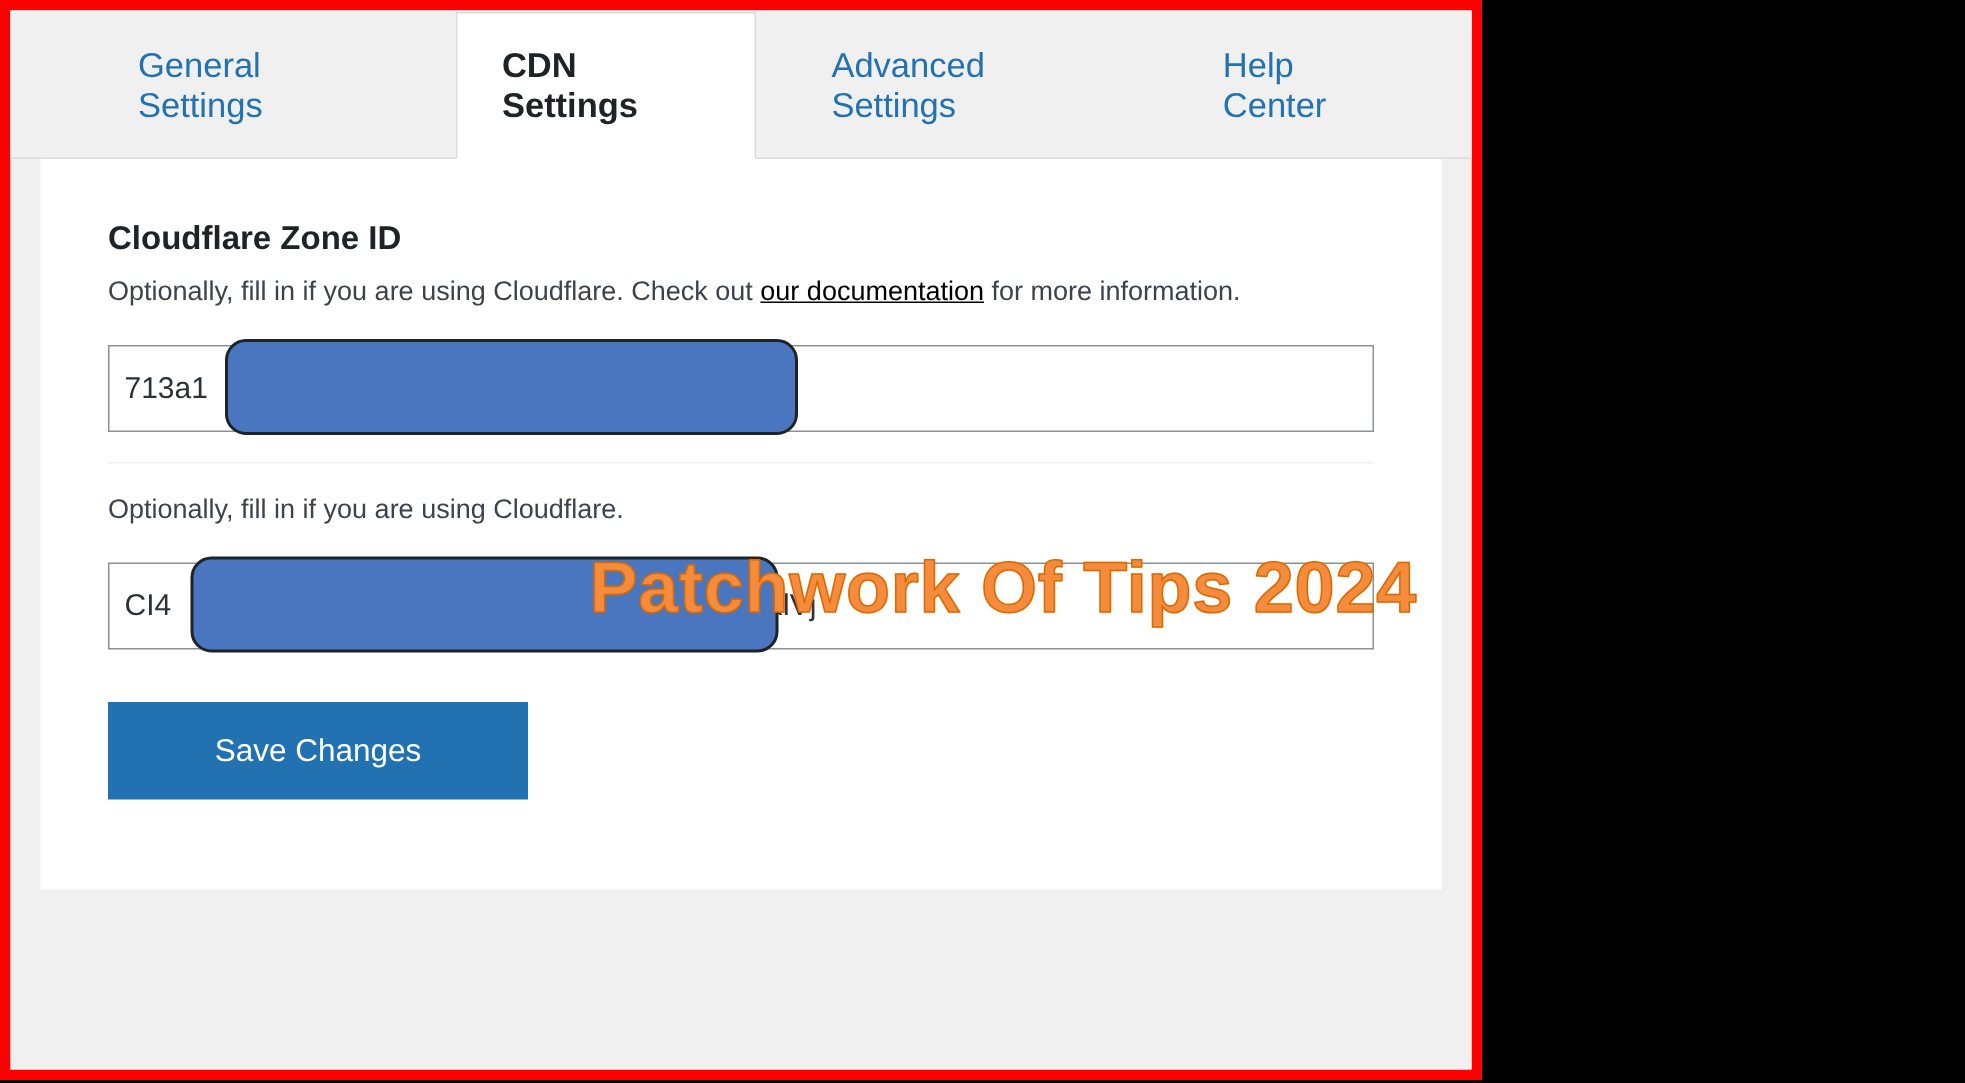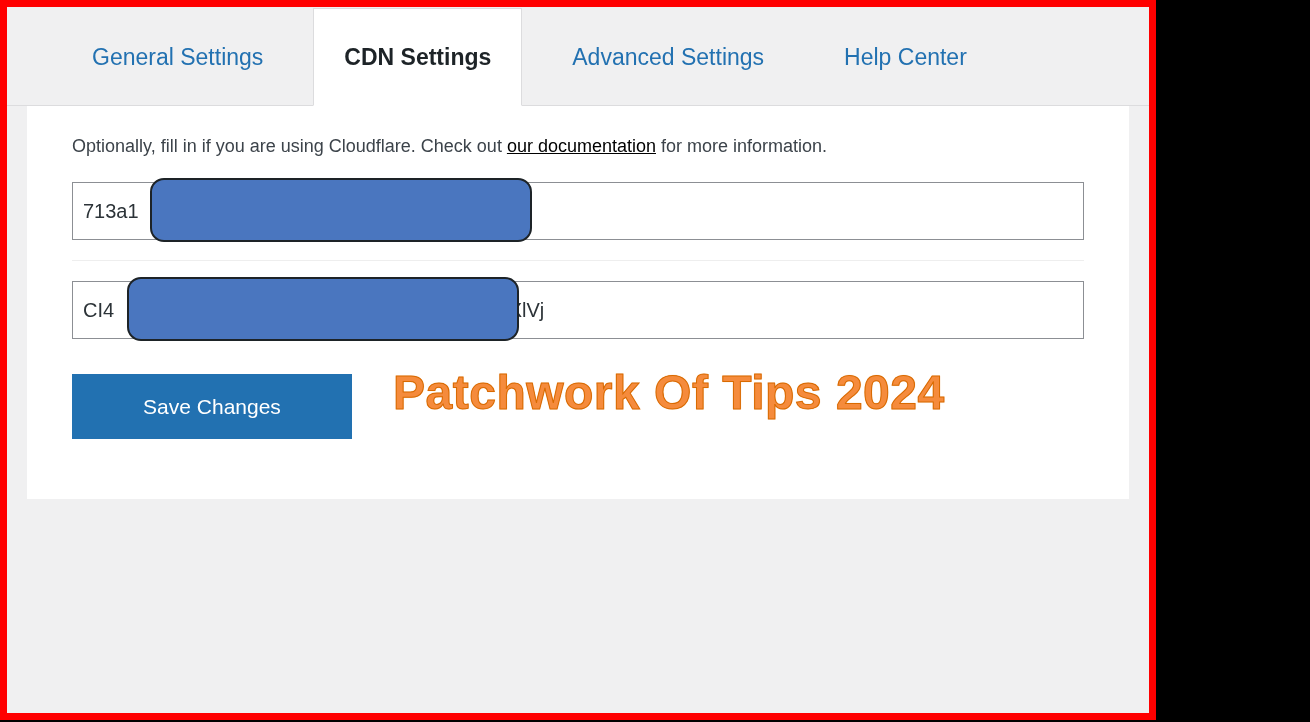--- a/index.html
+++ b/index.html
@@ -8,21 +8,21 @@
     width: 1310px;
     height: 722px;
     background: #000;
     font-family: "Segoe UI", Arial, sans-serif;
     overflow: hidden;
   }
   .red-frame {
     position: absolute;
     top: 0;
     left: 0;
-    width: 1156px;
+    width: 988px;
     height: 720px;
     border: 7px solid #ff0000;
     box-sizing: border-box;
     background: #f0f0f1;
   }
   .inner {
     position: relative;
     width: 100%;
     height: 100%;
     background: #f0f0f1;
@@ -143,30 +143,32 @@
     <div class="tabs">
       <div class="tab">General Settings</div>
       <div class="tab active">CDN Settings</div>
       <div class="tab">Advanced Settings</div>
       <div class="tab">Help Center</div>
     </div>
 
     <div class="panel">
 
       <div class="section">
+        <h2>Cloudflare Zone ID</h2>
         <p>
           <span>Optionally, fill in if you are using Cloudflare. Check out </span><a href="#">our documentation</a><span> for more information.</span>
         </p>
         <div class="input-wrap">
           <input type="text" value="713a1" style="">
           <div class="redact" style="top:-4px;left:78px;width:378px;height:60px;"></div>
         </div>
       </div>
 
       <div class="section">
+        <p>Optionally, fill in if you are using Cloudflare.</p>
         <div class="input-wrap">
           <input type="text" value="CI4                                                                    mXlVj" style="">
           <div class="redact" style="top:-4px;left:55px;width:388px;height:60px;"></div>
         </div>
 
         <button class="save-btn">Save Changes</button>
       </div>
 
     </div>
 

